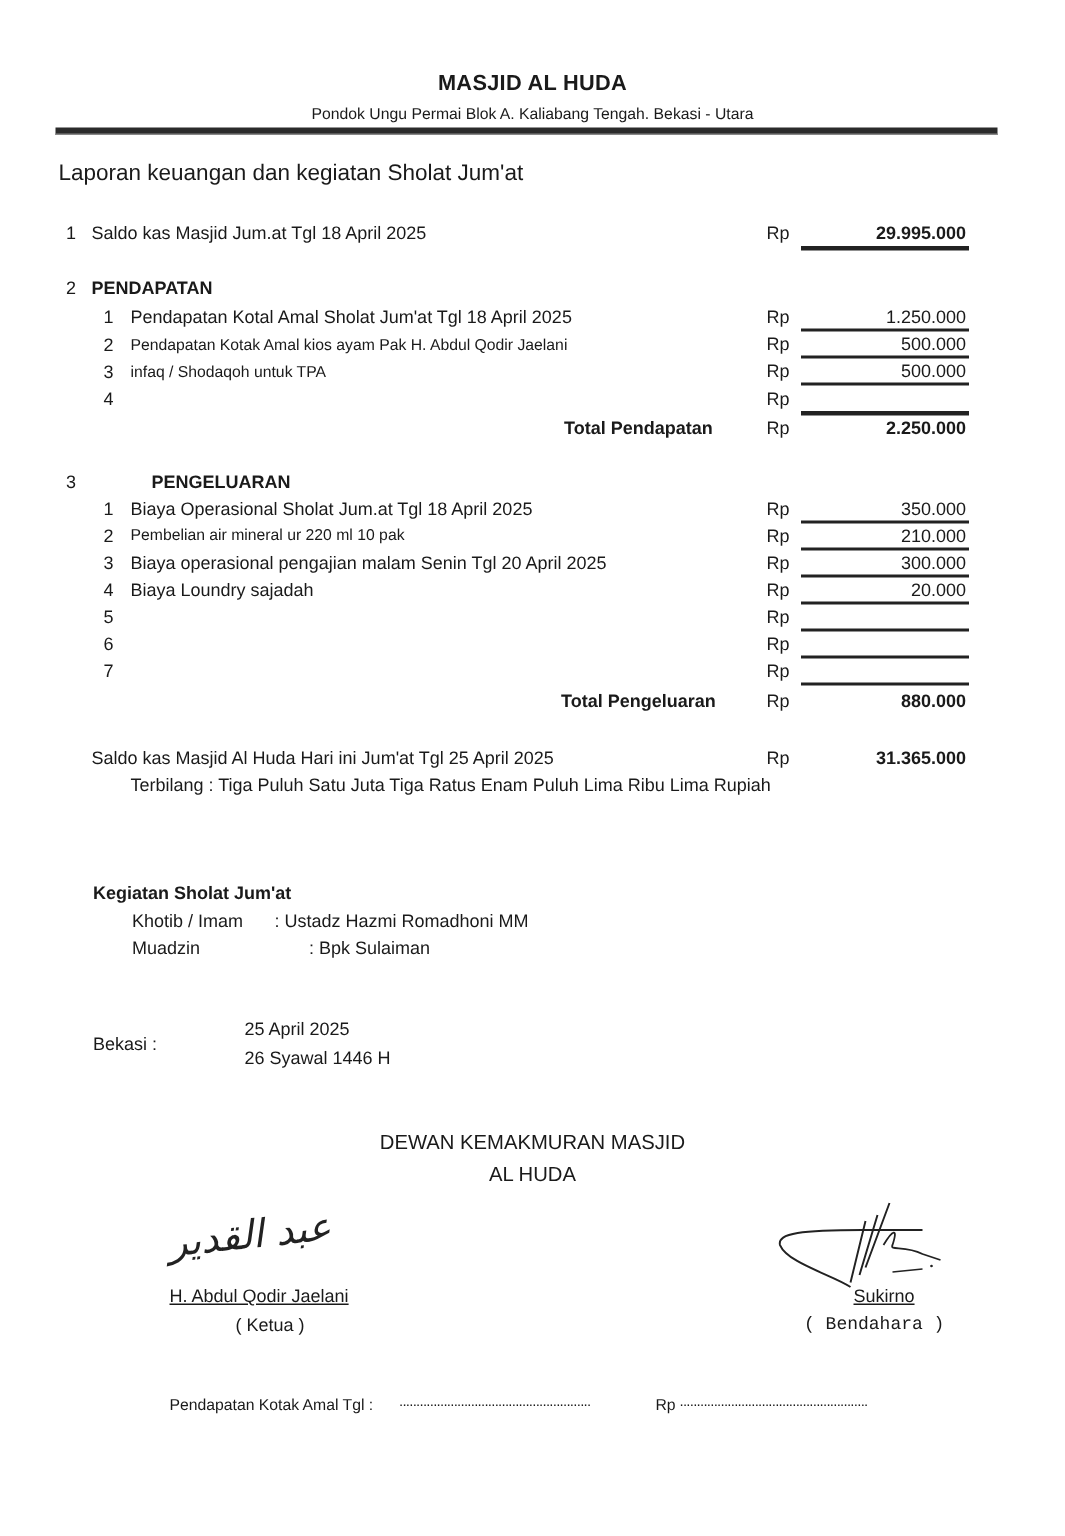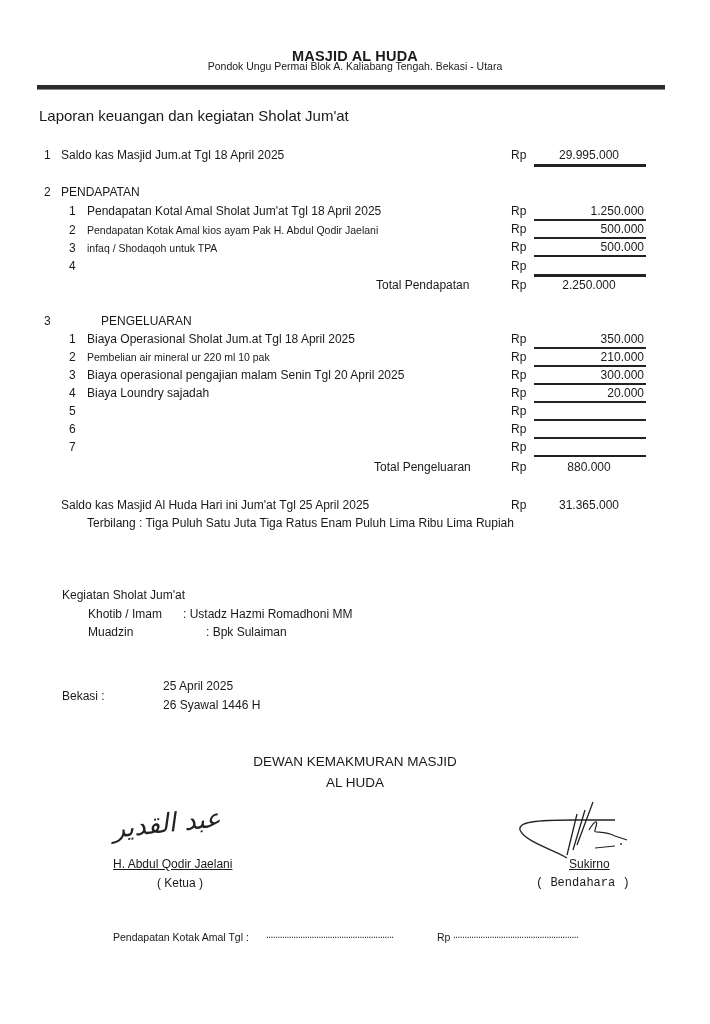--- a/index.html
+++ b/index.html
@@ -3,29 +3,29 @@
 <meta charset="utf-8">
 <style>
   html, body { margin: 0; padding: 0; background: #ffffff; }
   body {
     width: 710px; height: 1024px; position: relative; overflow: hidden;
     font-family: "Liberation Sans", "DejaVu Sans", sans-serif;
     color: #1a1a1a;
   }
   .abs { position: absolute; white-space: nowrap; }
   .title { top: 48px; left: 0; width: 710px; text-align: center; font-weight: bold; font-size: 14.5px; letter-spacing: 0.2px; }
-  .subtitle { top: 60px; left: 0; width: 710px; text-align: center; font-size: 10.5px; }
+  .subtitle { top: 70px; left: 0; width: 710px; text-align: center; font-size: 10.5px; }
   .hrule { top: 85px; left: 37px; width: 628px; height: 4px; background: #2b2b2b; border-bottom: 1px solid #888; }
   .report-title { top: 107px; left: 39px; font-size: 15px; }
   .row { font-size: 12px; }
   .rp { font-size: 12px; left: 511px; }
   .amt { font-size: 12px; left: 534px; width: 110px; text-align: right; }
   .uline { left: 534px; width: 112px; height: 1.5px; background: #222; }
   .uline.thick { height: 2.5px; }
-  .bold { font-weight: normal; text-align: center; }
+  .bold { font-weight: bold; }
   .small { font-size: 10.5px; }
   .center { text-align: center; }
   .underline { text-decoration: underline; }
   svg.sig { position: absolute; }
   .dots { letter-spacing: -0.5px; }
 </style>
 </head>
 <body>
 
 <div class="abs title">MASJID AL HUDA</div>

